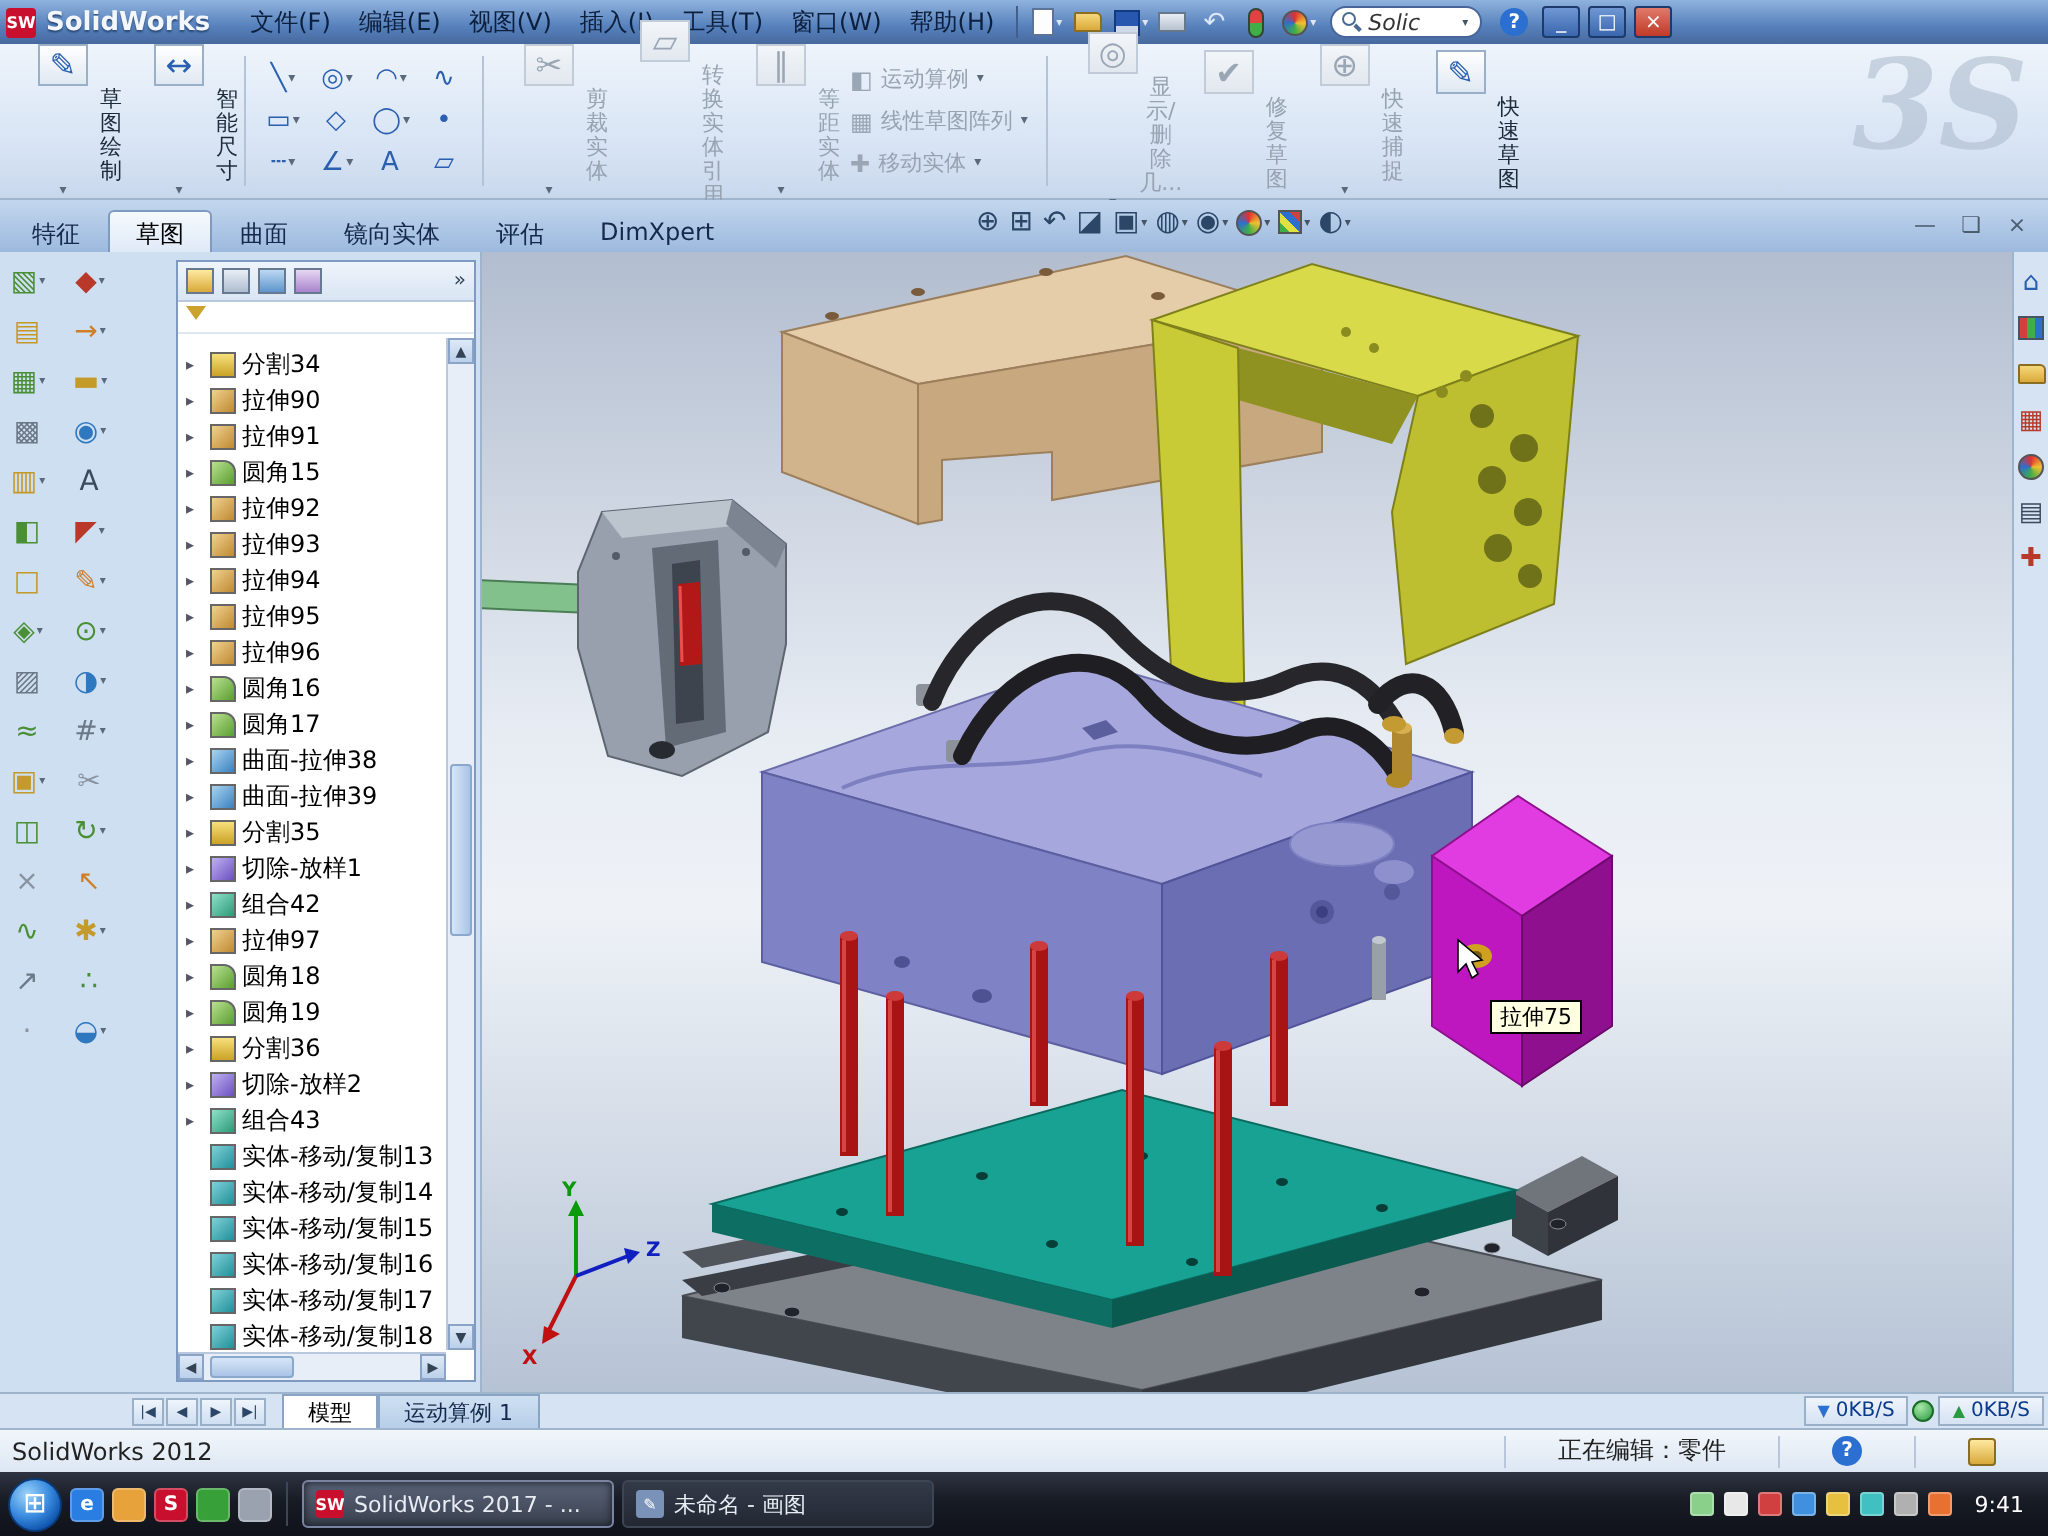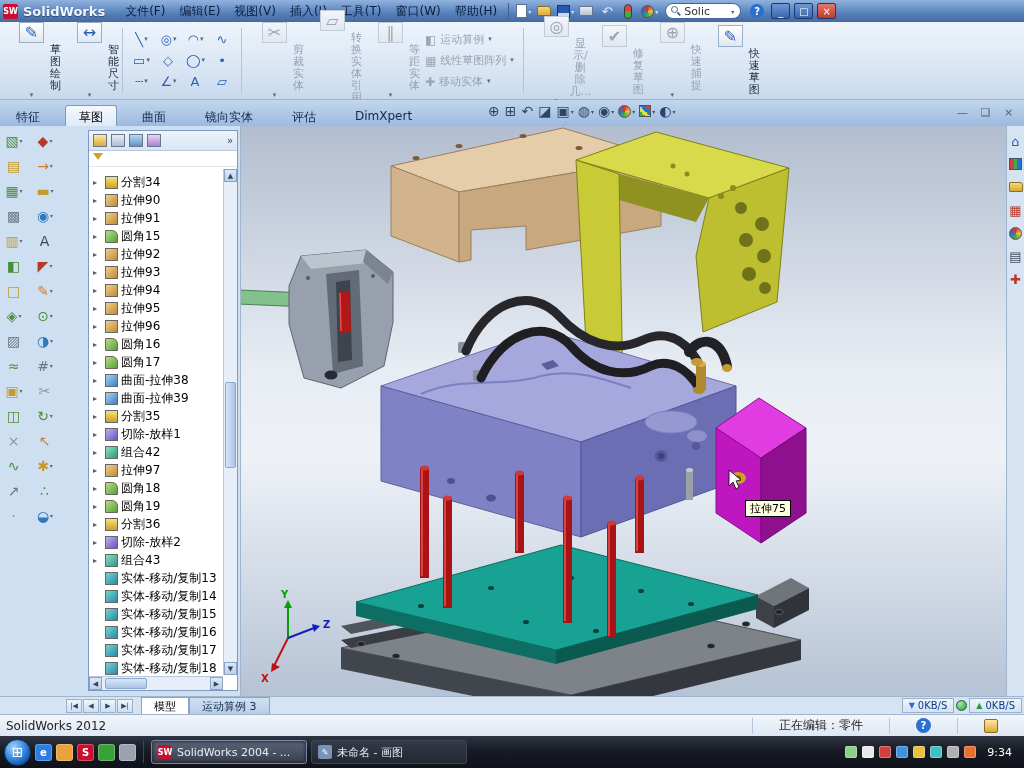--- a/index.html
+++ b/index.html
@@ -22,21 +22,21 @@
 .i-open{width:14px;height:10px;background:linear-gradient(#f6d87a,#d9a93a);border:1px solid #8a6d20;border-radius:1px 3px 1px 1px;}
 .i-save{width:13px;height:13px;background:#2857b0;border:1px solid #123a80;box-shadow:inset 0 -4px 0 #cfd9ea;}
 .i-print{width:14px;height:10px;background:linear-gradient(#e8edf4,#b8c2d0);border:1px solid #68788c;}
 .i-rebuild{width:8px;height:15px;border-radius:4px;background:linear-gradient(#e24141 50%,#3fae47 50%);border:1px solid #343;}
 .i-ball,.ball{width:13px;height:13px;border-radius:50%;
   background:conic-gradient(#e03030,#f0c030,#3fae47,#2b6fd0,#e03030);border:1px solid #555;}
 .i-glyph{color:#dce8f6;font-size:13px;}
 .search-box{display:flex;align-items:center;background:#fff;border:1px solid #47659a;border-radius:9px;
   height:16px;padding:0 5px;gap:3px;width:76px;margin:0 4px;}
 .search-box input{border:none;outline:none;width:44px;font-size:11px;color:#333;background:transparent;
-  font-family:"DejaVu Sans","Liberation Sans",sans-serif;}
+  font-family:"DejaVu Sans","Liberation Sans",sans-serif;font-style:italic;}
 .mag{position:relative;width:10px;height:10px;flex:none;}
 .mag::before{content:"";position:absolute;left:0;top:0;width:5px;height:5px;border:1.5px solid #4a6a94;border-radius:50%;}
 .mag::after{content:"";position:absolute;left:6px;top:7px;width:4px;height:1.5px;background:#4a6a94;transform:rotate(45deg);}
 .help-ico{width:14px;height:14px;border-radius:50%;background:#2b6fd0;color:#fff;font-size:10px;font-weight:bold;
   display:flex;align-items:center;justify-content:center;margin:0 3px;}
 .appctl{width:19px;height:16px;border-radius:2px;margin-left:2px;color:#fff;font-size:10px;
   display:flex;align-items:center;justify-content:center;background:linear-gradient(#6f97d4,#3a66ad);border:1px solid #1c3a6c;}
 .appctl.close{background:linear-gradient(#e07a6a,#c03a28);}
 
 
@@ -54,21 +54,21 @@
 .bigbtn .dd,.stackbtn .dd,.sktool .dd{font-size:7px;color:#5a6a7c;line-height:7px;}
 .vsep{width:1px;background:#b3c3d8;margin:3px 2px;flex:none;}
 .skgrid{display:grid;grid-template-columns:repeat(4,27px);grid-auto-rows:21px;align-content:center;flex:none;}
 .sktool{display:flex;align-items:center;justify-content:center;gap:1px;color:#2b5fb0;font-size:13px;}
 .stackcol{display:flex;flex-direction:column;justify-content:center;gap:3px;flex:none;}
 .stackbtn{display:flex;align-items:center;gap:4px;height:18px;padding:0 4px;font-size:11px;color:#97a3b1;}
 .stackbtn .sico{font-size:12px;color:#9aa6b4;}
 
 
 .tabrow{position:absolute;left:0;top:100px;width:1024px;height:26px;
-  background:linear-gradient(#c3d7ee,#9cb9de);display:flex;align-items:flex-end;padding-left:2px;gap:11px;}
+  background:linear-gradient(#c3d7ee,#9cb9de);display:flex;align-items:flex-end;padding-left:2px;}
 .cmtab{height:21px;padding:3px 13px 2px;font-size:12px;color:#13284a;border:1px solid transparent;
   border-bottom:none;border-radius:3px 3px 0 0;white-space:nowrap;}
 .cmtab.active{background:linear-gradient(#f5f9fd,#dfeaf7);border-color:#7e9ac0;color:#000;}
 .headsup{position:absolute;left:488px;top:3px;display:flex;align-items:center;gap:4px;}
 .hico{display:flex;align-items:center;gap:1px;color:#2c4668;font-size:14px;}
 .checker{width:12px;height:12px;border:1px solid #555;
   background:linear-gradient(45deg,#3fae47 25%,#e0e040 25% 50%,#2b6fd0 50% 75%,#d04040 75%);}
 .docctl{position:absolute;right:8px;top:6px;display:flex;gap:8px;color:#4c5d70;font-size:11px;}
 .docctl span{width:15px;text-align:center;}
 
@@ -338,20 +338,21 @@
       <div class="bigbtn disabled">
         <span class="bico">⊕</span>
         <span class="blabel"><span>快速捕</span><br><span>捉</span></span>
         <span class="dd">▾</span>
       </div>
       <div class="bigbtn">
         <span class="bico">✎</span>
         <span class="blabel"><span>快速草</span><br><span>图</span></span>
         <span class="dd"></span>
       </div>
+    <span class="watermark">3S</span>
   </div>
 
   <div class="tabrow">
     <span class="cmtab">特征</span>
       <span class="cmtab active">草图</span>
       <span class="cmtab">曲面</span>
       <span class="cmtab">镜向实体</span>
       <span class="cmtab">评估</span>
       <span class="cmtab">DimXpert</span>
     <div class="headsup">
@@ -896,21 +897,21 @@
   </div>
 
   <div class="bottomrow">
     <div class="vcr">
       <span class="vcrbtn">|◀</span>
         <span class="vcrbtn">◀</span>
         <span class="vcrbtn">▶</span>
         <span class="vcrbtn">▶|</span>
     </div>
     <span class="btab active">模型</span>
-      <span class="btab">运动算例 3</span>
+      <span class="btab">运动算例 1</span>
     <span style="flex:1"></span>
     <span class="net">
       <span class="dna">▼</span>
       <span>0KB/S</span>
     </span>
     <span class="greenball"></span>
     <span class="net">
       <span class="upa">▲</span>
       <span>0KB/S</span>
     </span>
@@ -931,32 +932,32 @@
   <div class="taskbar">
     <span class="orb">⊞</span>
     <span class="ql" style="background: rgb(42, 125, 225);">e</span>
       <span class="ql" style="background: rgb(232, 162, 60);"></span>
       <span class="ql" style="background: rgb(200, 16, 46);">S</span>
       <span class="ql" style="background: rgb(56, 160, 56);"></span>
       <span class="ql" style="background: rgb(154, 162, 176);"></span>
     <span class="tsep"></span>
     <span class="tbtn active">
         <span class="tbadge" style="background: rgb(200, 16, 46);">SW</span>
-        <span>SolidWorks 2004 - ...</span>
+        <span>SolidWorks 2017 - ...</span>
       </span>
       <span class="tbtn">
         <span class="tbadge" style="background: rgb(122, 146, 184);">✎</span>
         <span>未命名 - 画图</span>
       </span>
     <span class="tray">
       <span class="tray-ico" style="background: rgb(138, 208, 138);"></span>
         <span class="tray-ico" style="background: rgb(232, 232, 232);"></span>
         <span class="tray-ico" style="background: rgb(208, 64, 64);"></span>
         <span class="tray-ico" style="background: rgb(64, 144, 224);"></span>
         <span class="tray-ico" style="background: rgb(232, 192, 64);"></span>
         <span class="tray-ico" style="background: rgb(64, 192, 192);"></span>
         <span class="tray-ico" style="background: rgb(176, 176, 176);"></span>
         <span class="tray-ico" style="background: rgb(232, 112, 48);"></span>
-      <span class="clock">9:34</span>
+      <span class="clock">9:41</span>
     </span>
   </div>
 
 </div>
 
 </body></html>

